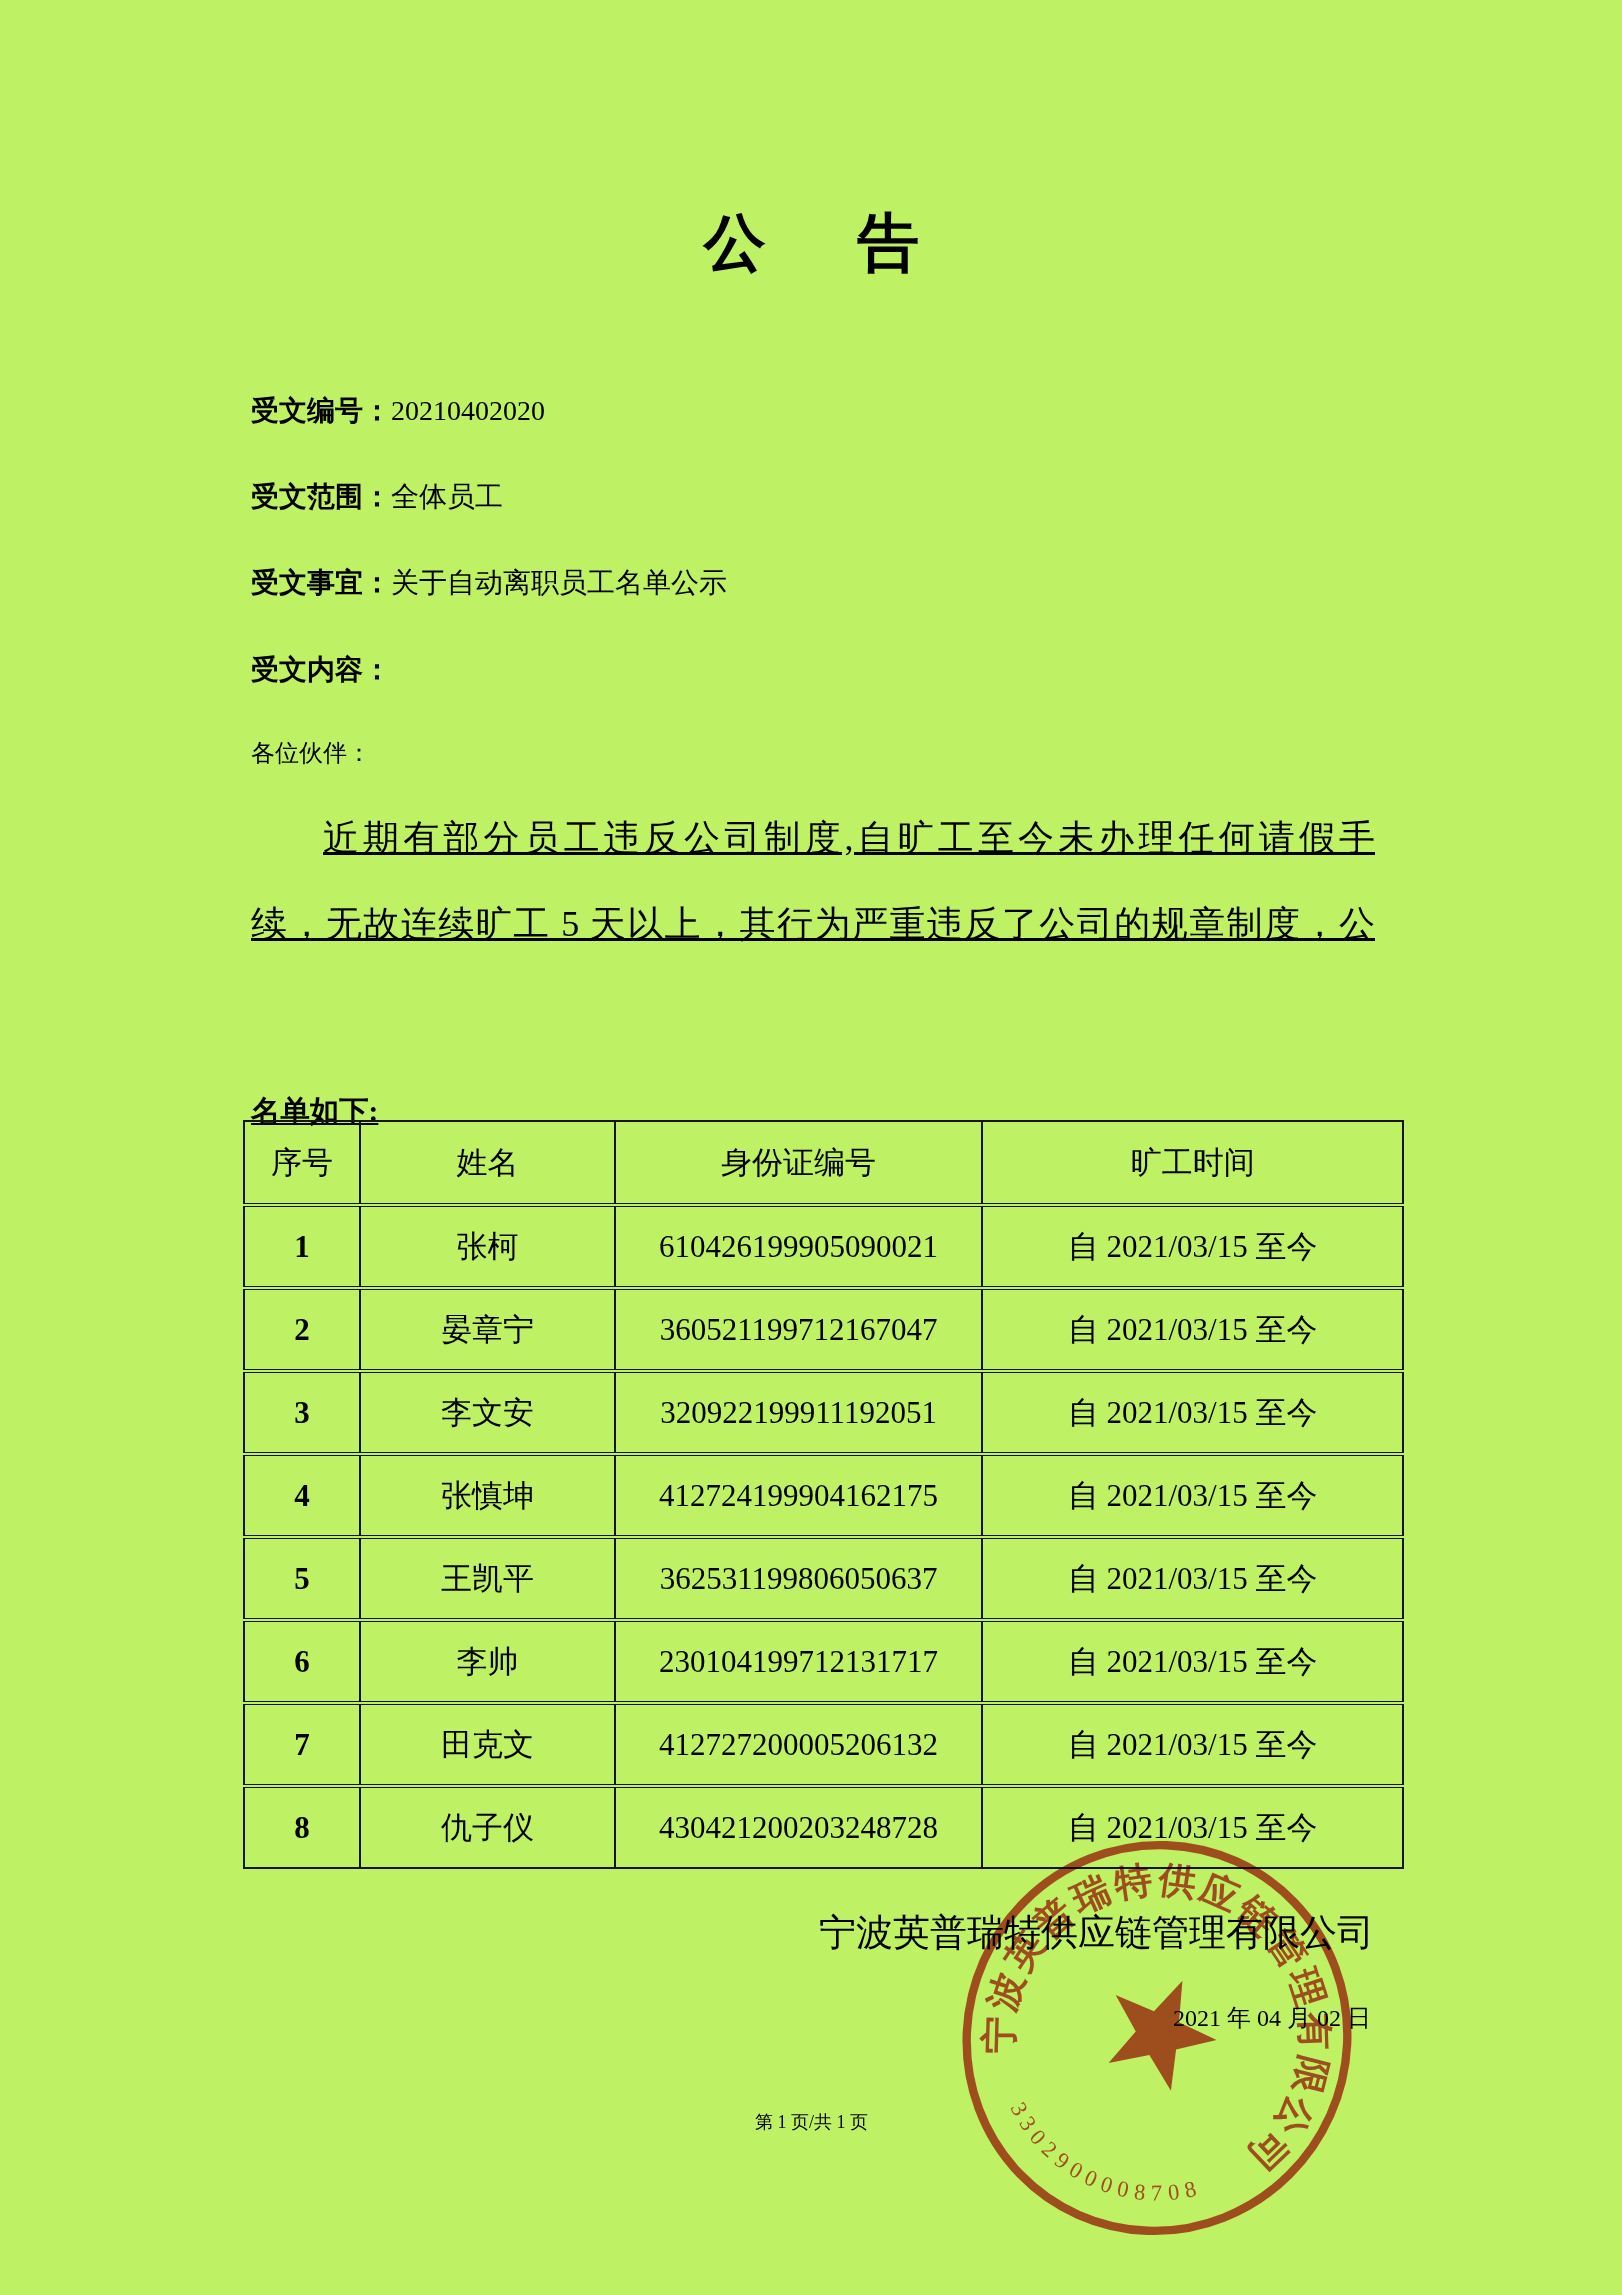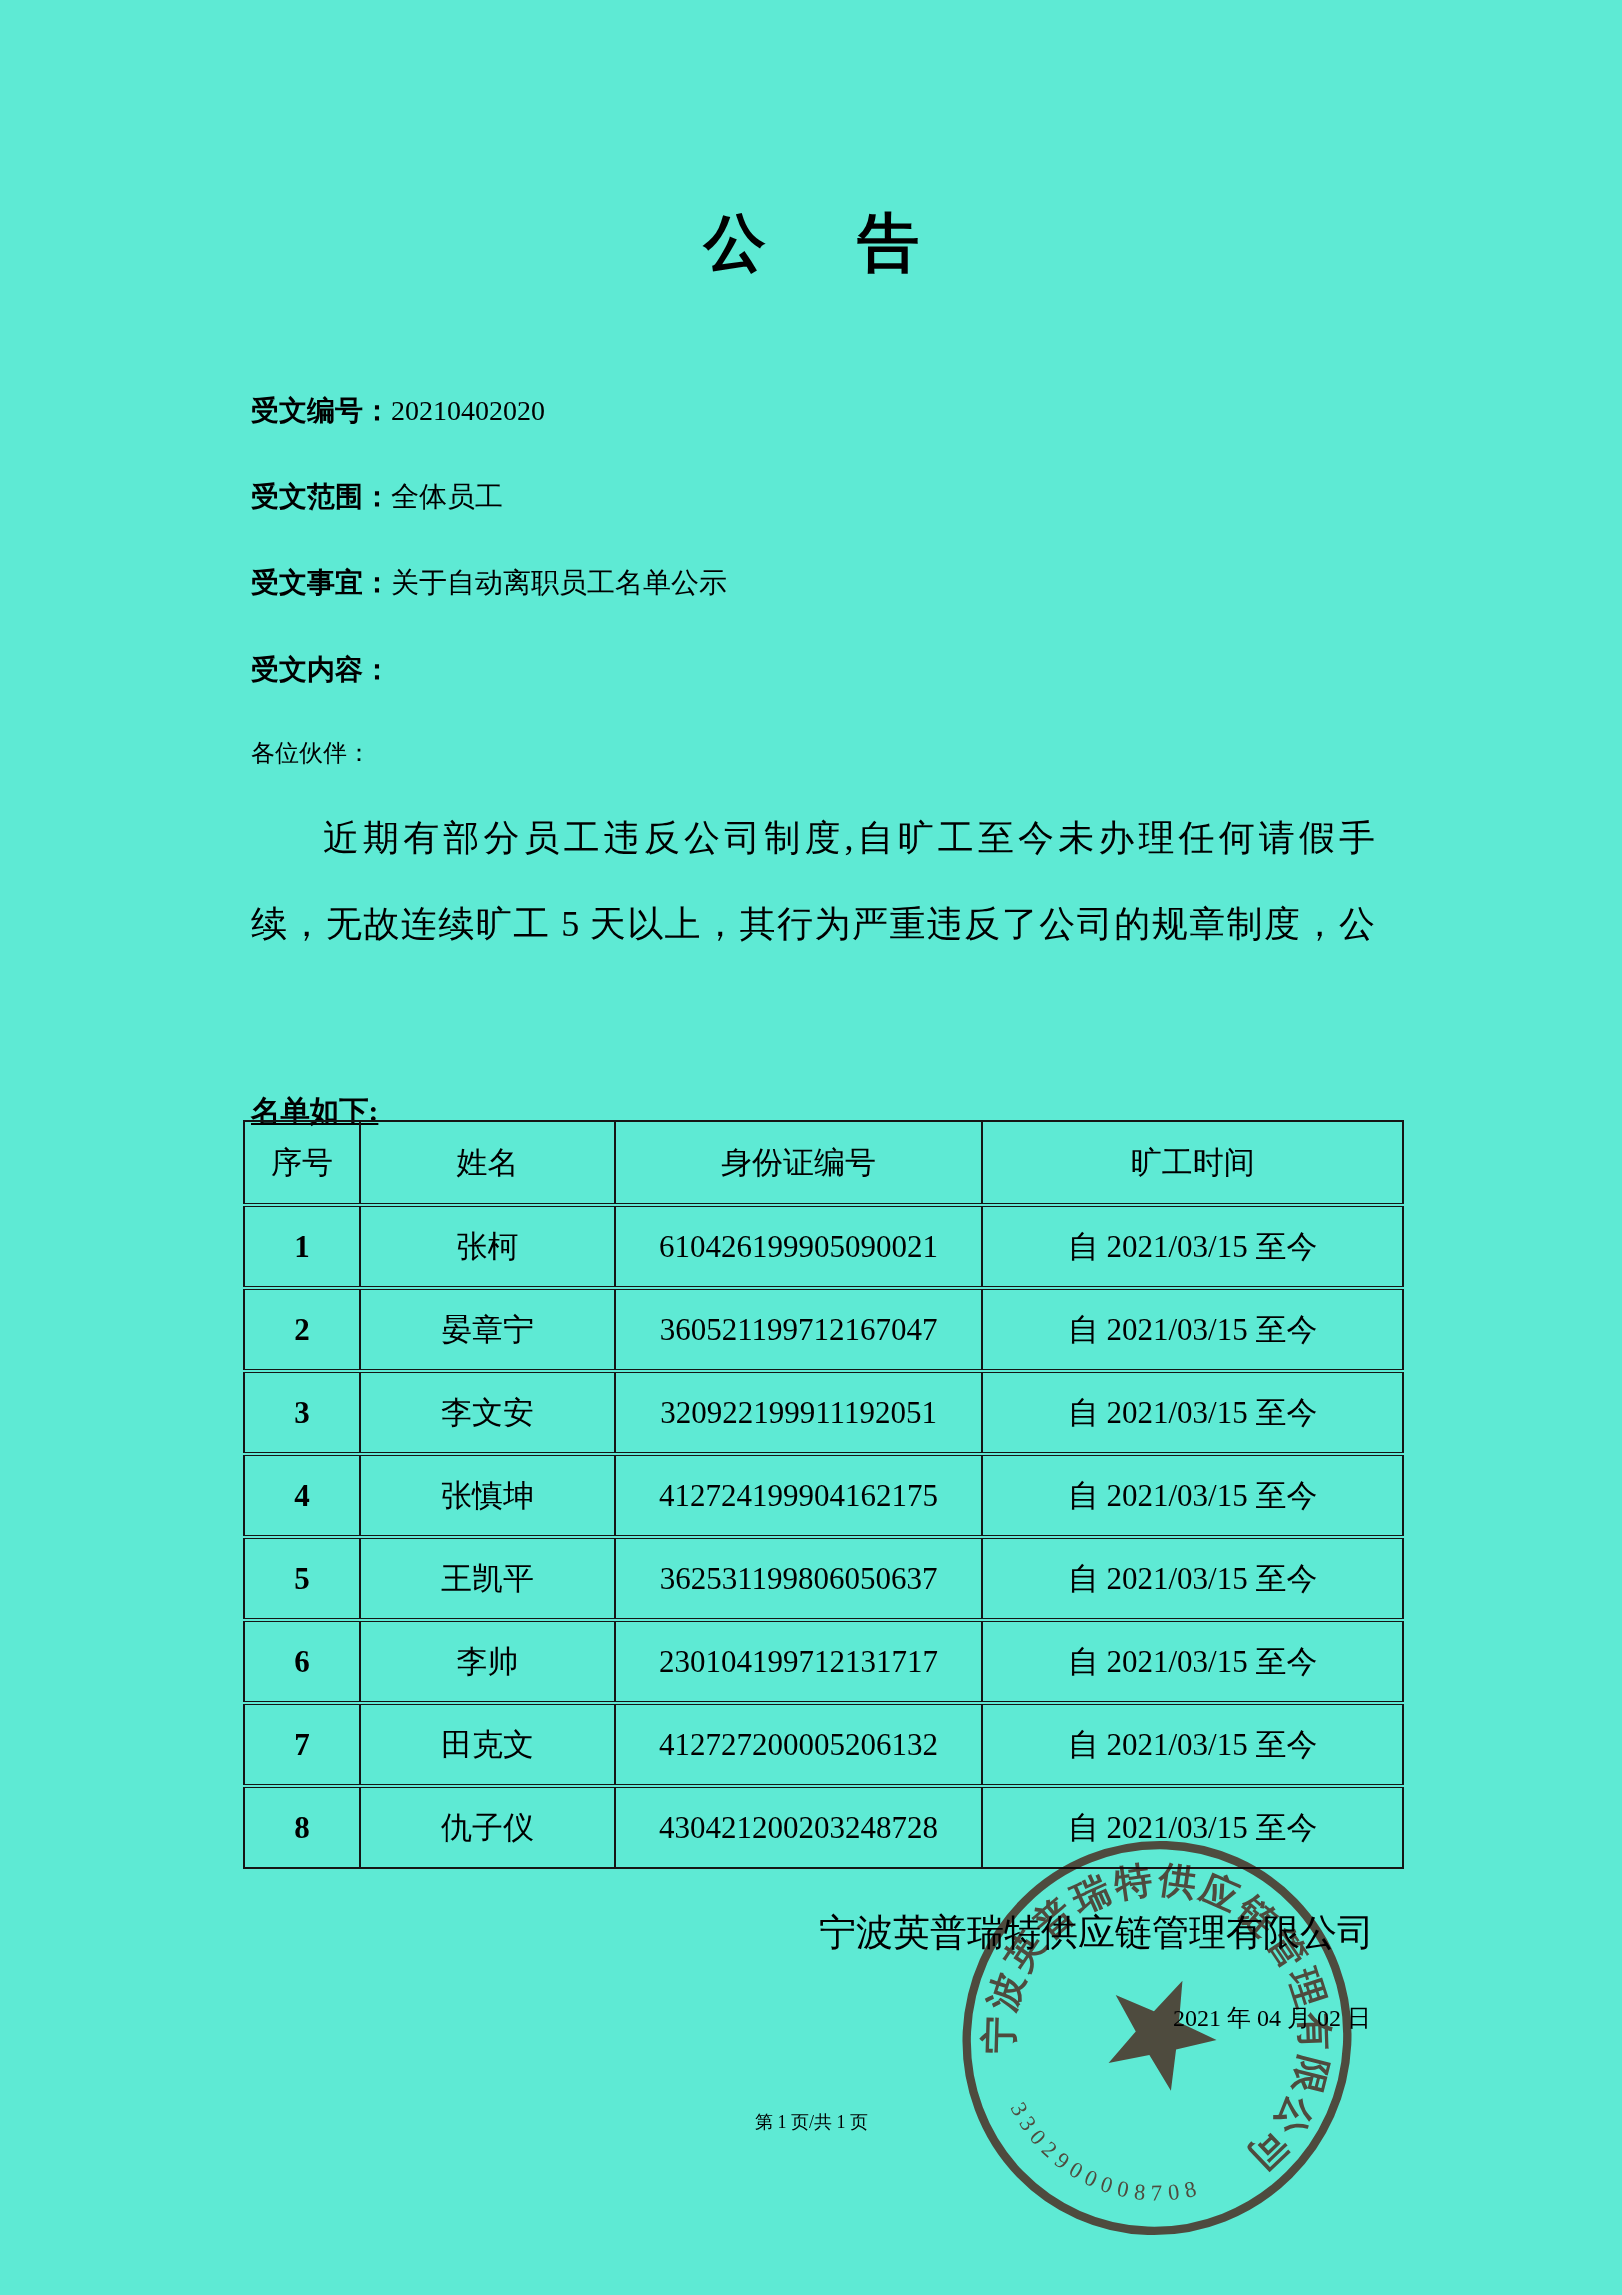--- a/index.html
+++ b/index.html
@@ -1,20 +1,20 @@
 <!DOCTYPE html>
 <html style="font-size:10.5px"><head>
 <meta charset="utf-8">
 <style>
   html, body { margin: 0; padding: 0; background: #888; }
   .page {
     position: relative;
     width: 1623px;
     height: 2295px;
-    background: #5eead4;
+    background: #bef264;
     overflow: hidden;
     font-family: "Liberation Serif", "DejaVu Serif", serif;
     color: #000;
   }
 
   
   .title {
     position: absolute;
     top: 207px;
     left: 0;
@@ -52,20 +52,21 @@
     font-size: 24px;
     line-height: 43px;
     white-space: nowrap;
   }
 
   .para {
     position: absolute;
     left: 251px;
     top: 815px;
     width: 1124px;
+    text-decoration: underline;
   }
   .pline {
     height: 86px;
     line-height: 47px;
     font-size: 36px;
     text-align: justify;
     text-align-last: justify;
     overflow: hidden;
   }
   .pline.indent { text-indent: 72px; }

